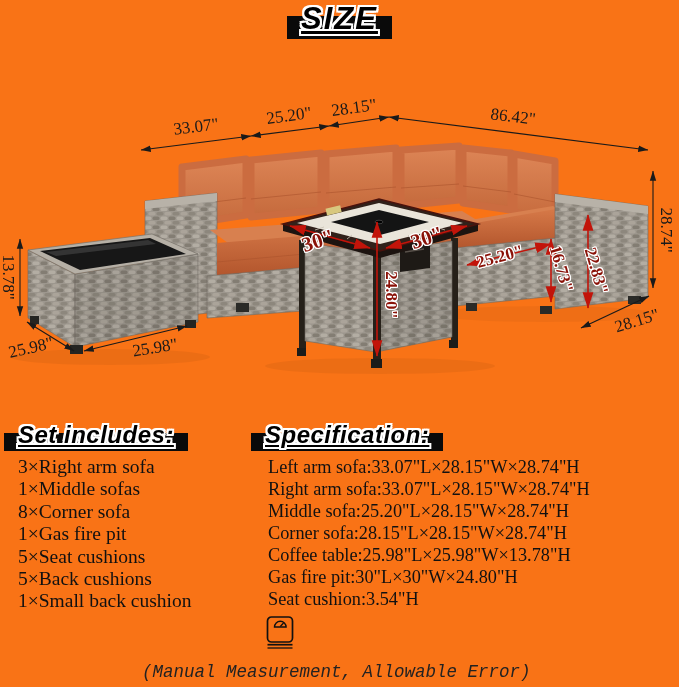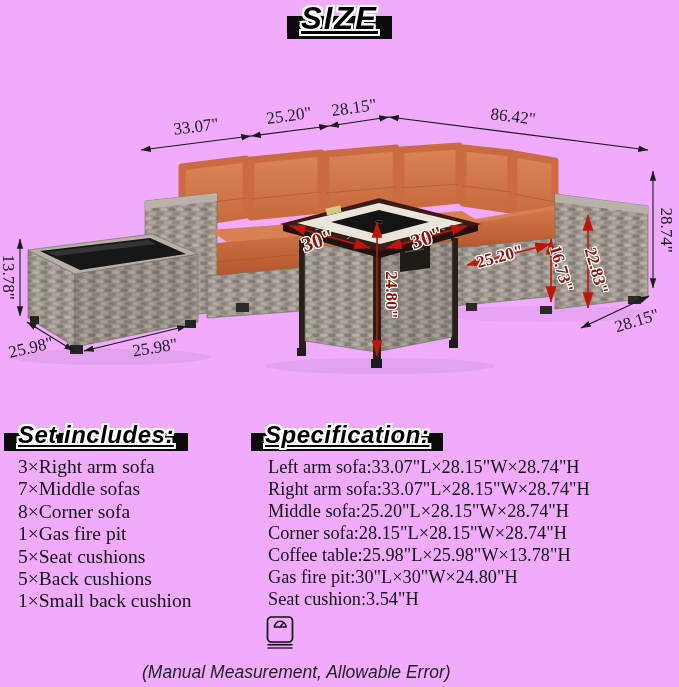--- a/index.html
+++ b/index.html
@@ -1,16 +1,16 @@
 <!DOCTYPE html>
 <html><head>
 <meta charset="utf-8">
 <style>
   html,body{margin:0;padding:0;background:#fff;}
-  .stage{position:relative;width:679px;height:687px;background:#f0abfc;overflow:hidden;
+  .stage{position:relative;width:679px;height:687px;background:#f97316;overflow:hidden;
          font-family:"Liberation Serif",serif;color:#1a1a1a;}
 
   
   .barhead{position:relative;display:inline-block;}
   .barhead::before{content:"";position:absolute;left:-14px;right:-14px;top:42%;bottom:-2px;background:#0a0a0a;}
   .barhead .ht{position:relative;z-index:1;font-family:"Liberation Sans",sans-serif;
       font-style:italic;font-weight:bold;color:#000;text-decoration:underline;
       text-shadow:-2px -2px 0 #fff,2px -2px 0 #fff,-2px 2px 0 #fff,2px 2px 0 #fff,
                   0 -2px 0 #fff,0 2px 0 #fff,-2px 0 0 #fff,2px 0 0 #fff;}
   .title-wrap{position:absolute;top:1px;left:0;right:0;display:flex;justify-content:center;}
@@ -27,21 +27,21 @@
   .dim.red.big{font-size:21px;}
 
   
   .set-sec{position:absolute;left:18px;top:421px;width:245px;}
   .spec-sec{position:absolute;left:265px;top:421px;width:410px;}
   .set-list{list-style:none;margin:7px 0 0 0;padding:0;font-size:19.5px;line-height:22.4px;color:#111;}
   .spec-list{margin:7px 0 0 0;padding-left:3px;font-size:18.3px;line-height:22px;color:#111;}
   .weight-row{display:flex;align-items:flex-end;gap:7px;margin-top:5px;padding-left:1px;}
   .weight-row .wtxt{font-size:18.3px;color:#111;line-height:22px;}
   .scale-icon{display:inline-block;line-height:0;}
-  .footer-note{position:absolute;left:142px;top:662px;font-family:Liberation Sans, sans-serif;
+  .footer-note{position:absolute;left:142px;top:662px;font-family:Liberation Mono, monospace;
        font-style:italic;font-size:17.5px;color:#222;}
   svg{display:block;}
 </style>
 </head>
 <body>
 
 <div class="stage">
 
   <div class="title-wrap">
     <span class="barhead">
@@ -196,21 +196,21 @@
   <span class="dim red" style="left:500px;top:257px;--r:-15deg">25.20"</span>
   <span class="dim red" style="left:561px;top:269px;--r:74deg">16.73"</span>
   <span class="dim red" style="left:596px;top:271px;--r:74deg">22.83"</span>
 
   <section class="set-sec">
     <span class="barhead sec-head">
       <span class="ht">Set includes:</span>
     </span>
     <ul class="set-list">
       <li>3×Right arm sofa</li>
-      <li>7×Middle sofas</li>
+      <li>1×Middle sofas</li>
       <li>8×Corner sofa</li>
       <li>1×Gas fire pit</li>
       <li>5×Seat cushions</li>
       <li>5×Back cushions</li>
       <li>1×Small back cushion</li>
     </ul>
   </section>
 
   <section class="spec-sec">
     <span class="barhead sec-head">

